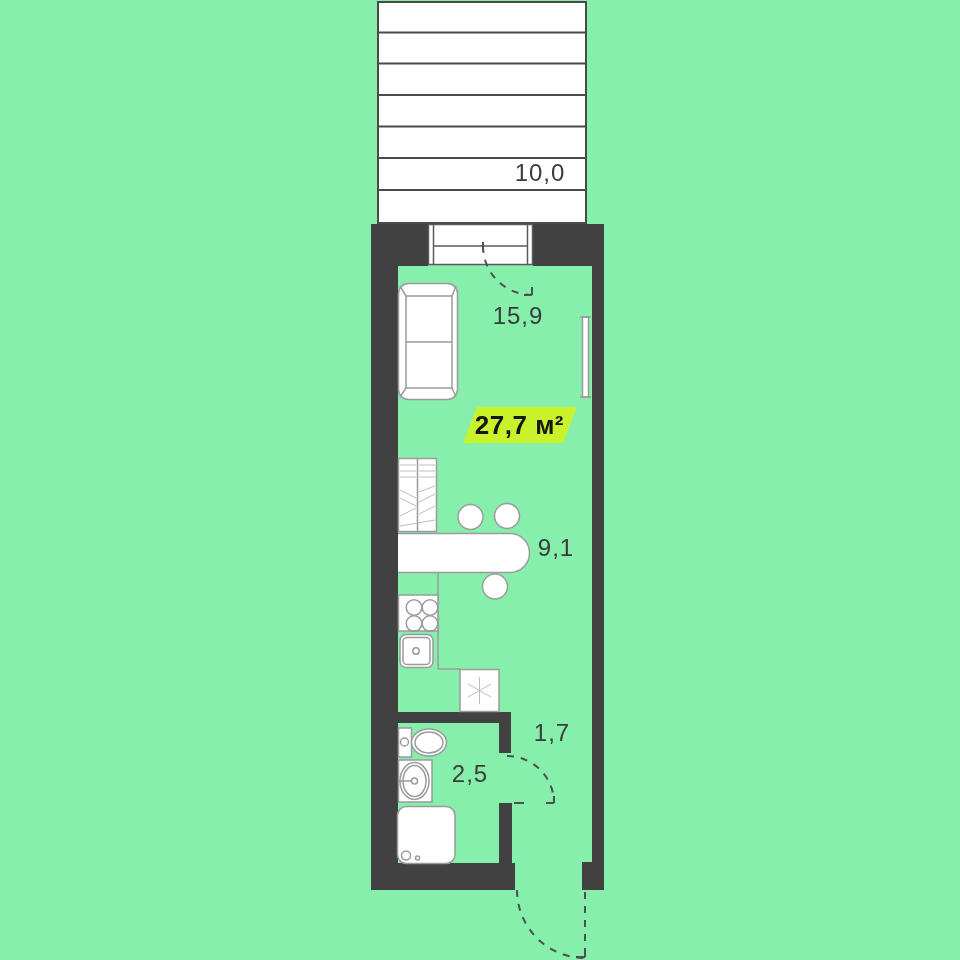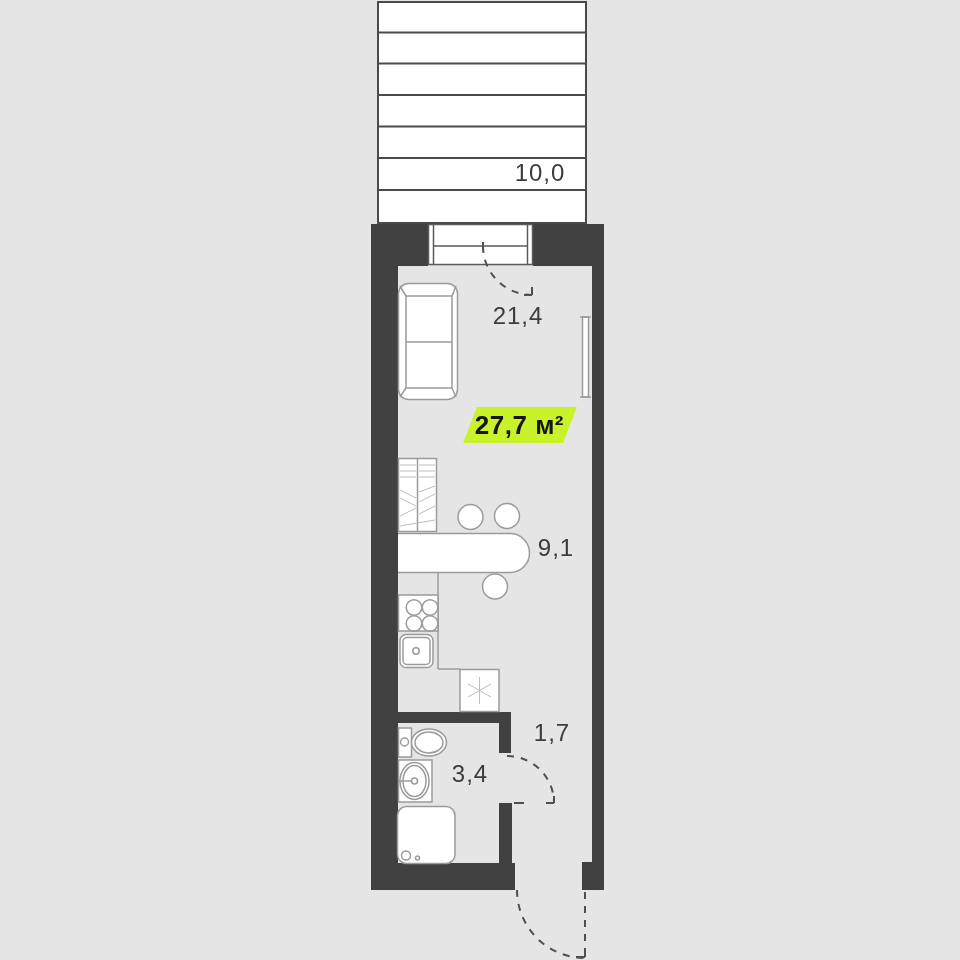--- a/index.html
+++ b/index.html
@@ -1,17 +1,17 @@
 <!DOCTYPE html>
 <html style="--wall: #414141; --outline: #4a4a4a; --furniture: #9b9b9b; --label: #3c3c3c; --badge: #c9f22b; --badge_text: #161616;"><head>
 <meta charset="utf-8">
 <style>
   html,body{margin:0;padding:0;background:#ffffff;}
   #stage{
-    position:relative;width:960px;height:960px;background:#e5e5e5;overflow:hidden;
+    position:relative;width:960px;height:960px;background:#86efac;overflow:hidden;
     font-family:"Liberation Sans", sans-serif;
   }
   #plan-svg{position:absolute;left:0;top:0;}
   .wall{fill:var(--wall,#414141);stroke:none;}
   .tline{stroke:var(--outline,#4a4a4a);stroke-width:2;fill:none;}
   .tfill{stroke:var(--outline,#4a4a4a);stroke-width:2;fill:#fff;}
   .wline{stroke:#5a5a5a;stroke-width:1.5;fill:none;}
   .ffill{stroke:var(--furniture,#9b9b9b);stroke-width:1.5;fill:#fff;}
   .fline{stroke:var(--furniture,#9b9b9b);stroke-width:1.5;fill:none;}
   .hatch{stroke:#bdbdbd;stroke-width:1;fill:none;}
@@ -179,21 +179,21 @@
 
     <g>
       <path class="dash" d="M517,890 A68,68 0 0 0 585,958"></path>
       <line class="dash" x1="585" y1="892" x2="585" y2="946"></line>
       <line class="dsolid" x1="585" y1="948" x2="585" y2="957"></line>
       <line class="dsolid" x1="576" y1="957" x2="585" y2="957"></line>
     </g>
   </svg>
 
   <div class="room-label" style="left:540px;top:173px;">10,0</div>
-  <div class="room-label" style="left:518px;top:316px;">21,4</div>
+  <div class="room-label" style="left:518px;top:316px;">15,9</div>
   <div class="room-label" style="left:556px;top:548px;">9,1</div>
   <div class="room-label" style="left:552px;top:733px;">1,7</div>
-  <div class="room-label" style="left:470px;top:774px;">3,4</div>
+  <div class="room-label" style="left:470px;top:774px;">2,5</div>
 
   <div class="badge">
     <span>27,7 м²</span>
   </div>
 </div>
 
 </body></html>

